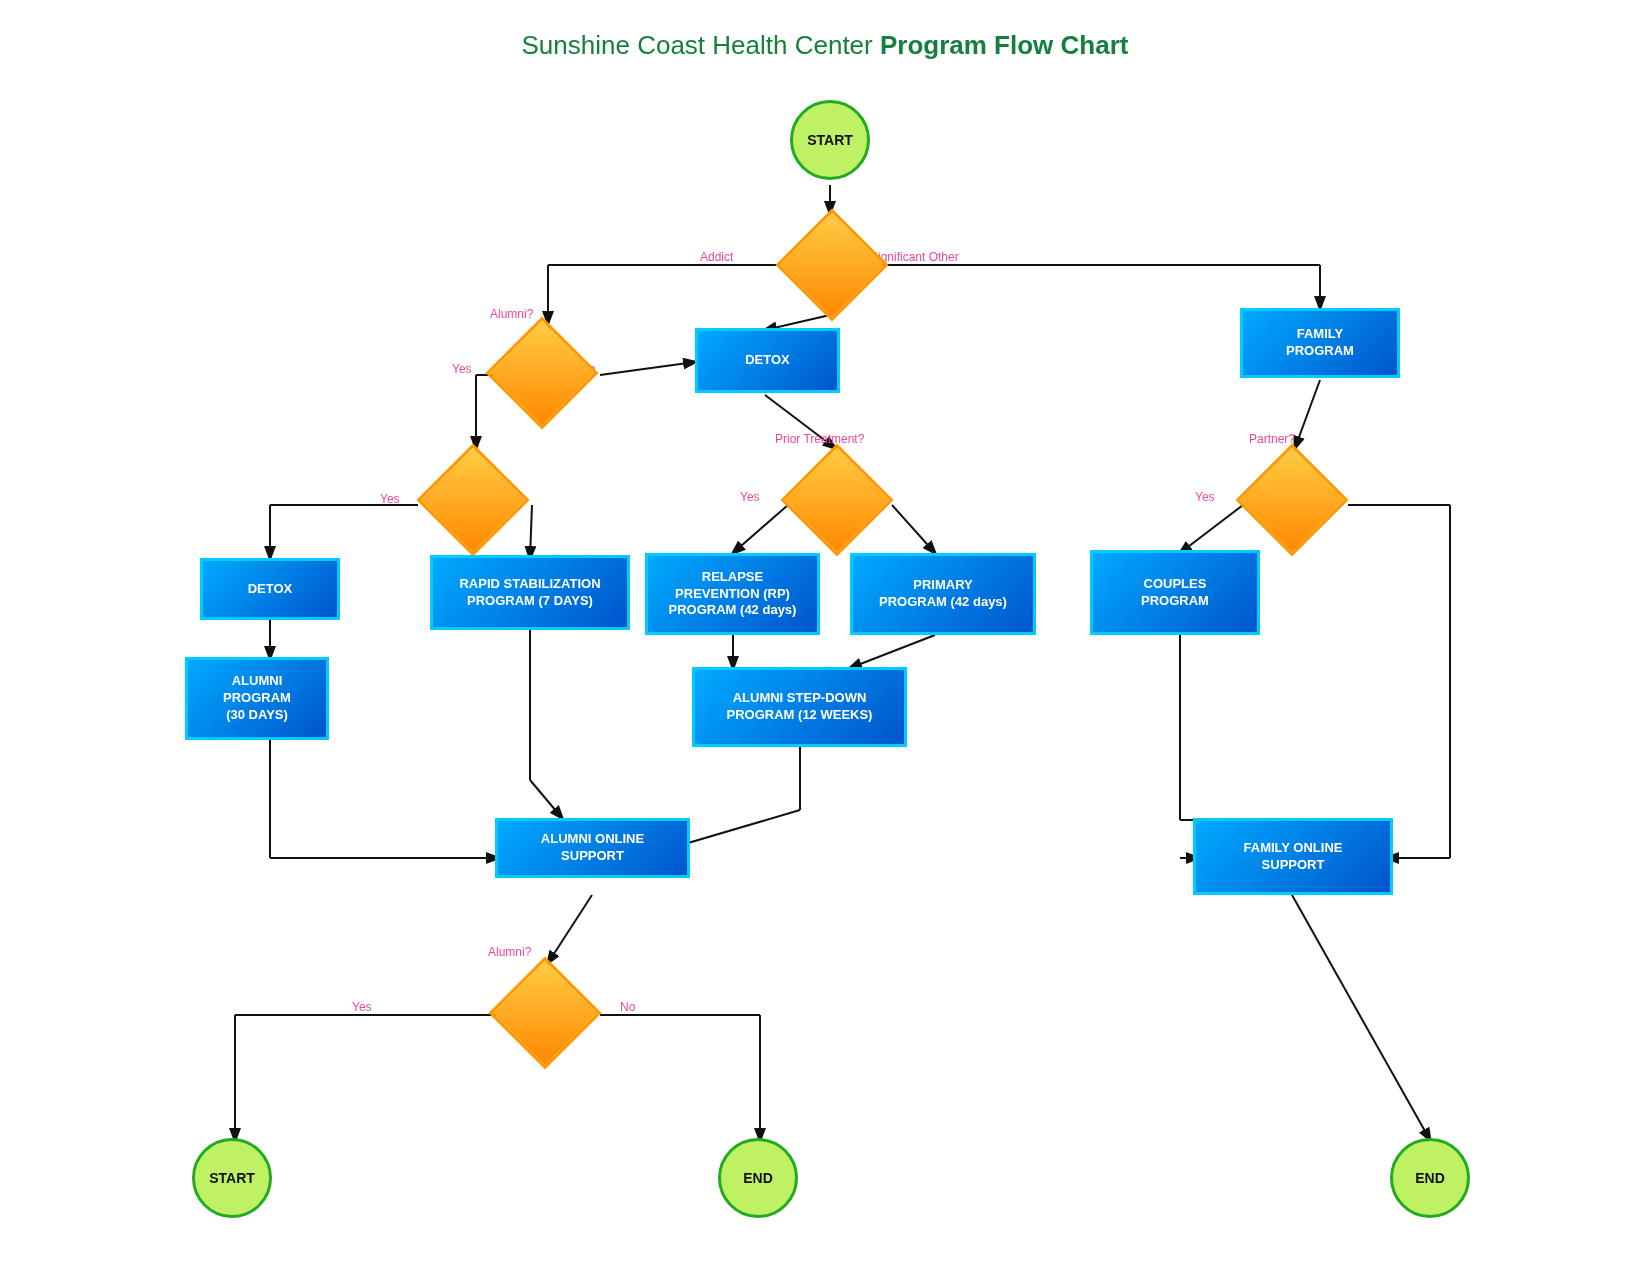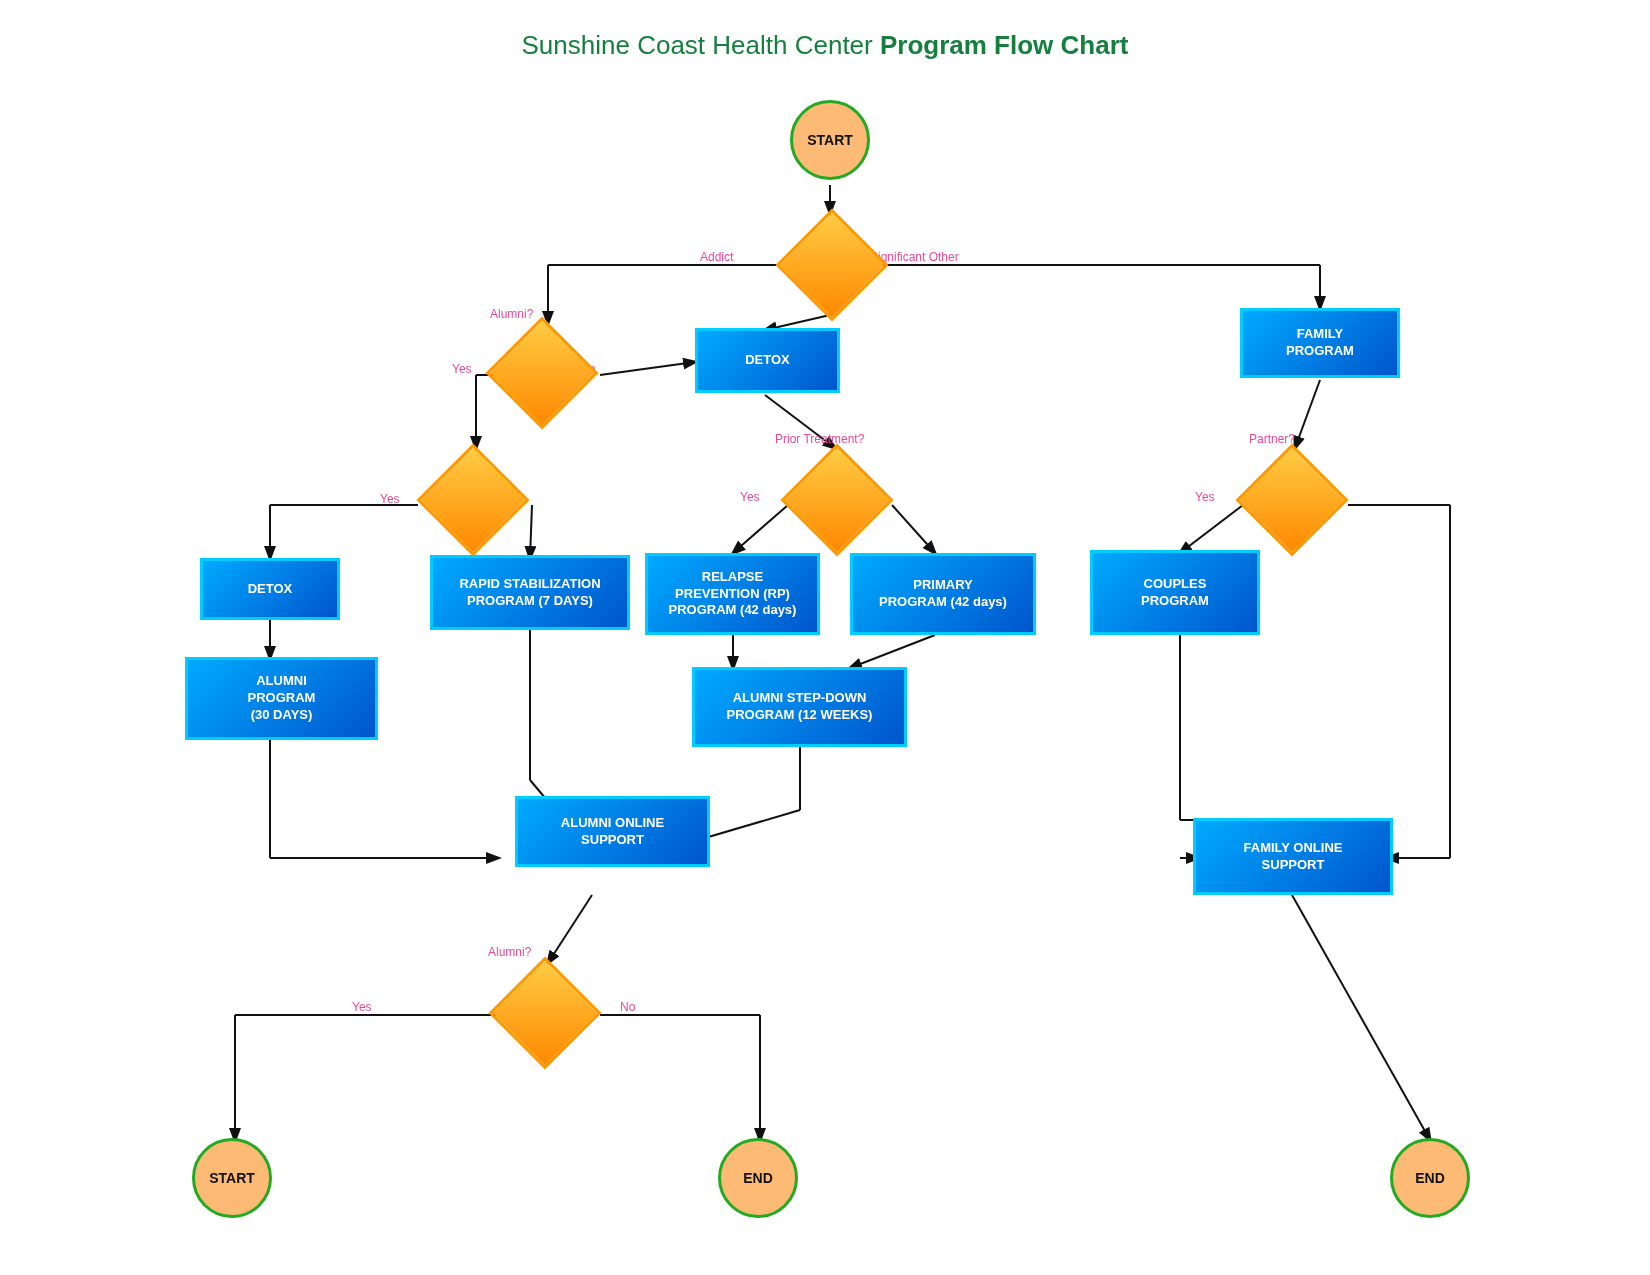--- a/index.html
+++ b/index.html
@@ -52,21 +52,21 @@
       border: 3px solid #00ccff;
       color: #fff;
       font-weight: bold;
       font-size: 13px;
       line-height: 1.3;
     }
 
     
     .circle-green {
       border-radius: 50%;
-      background: #fdba74;
+      background: #bef264;
       border: 3px solid #22aa22;
       color: #111;
       font-weight: bold;
       font-size: 14px;
     }
 
     
     .diamond-wrap {
       position: absolute;
       display: flex;
@@ -230,29 +230,29 @@
 </div>
 
 <div class="fc-node box-blue" style="left:850px; top:553px; width:186px; height:82px;">
   <span>PRIMARY<br>PROGRAM (42 days)</span>
 </div>
 
 <div class="fc-node box-blue" style="left:1090px; top:550px; width:170px; height:85px;">
   <span>COUPLES<br>PROGRAM</span>
 </div>
 
-<div class="fc-node box-blue" style="left:185px; top:657px; width:193px; height:83px;">
+<div class="fc-node box-blue" style="left:185px; top:657px; width:144px; height:83px;">
   <span>ALUMNI<br>PROGRAM<br>(30 DAYS)</span>
 </div>
 
 <div class="fc-node box-blue" style="left:692px; top:667px; width:215px; height:80px;align-items:center;">
   <span>ALUMNI STEP-DOWN<br>PROGRAM (12 WEEKS)</span>
 </div>
 
-<div class="fc-node box-blue" style="left:495px; top:796px; width:195px; height:71px;margin-left:20px;">
+<div class="fc-node box-blue" style="left:495px; top:818px; width:195px; height:60px;">
   <span>ALUMNI ONLINE<br>SUPPORT</span>
 </div>
 
 <div class="fc-node box-blue" style="left:1193px; top:818px; width:200px; height:77px;">
   <span>FAMILY ONLINE<br>SUPPORT</span>
 </div>
 
 <div class="diamond-wrap" style="left:492px; top:960px; width:105px; height:105px;">
   <div class="diamond"></div>
 </div>

